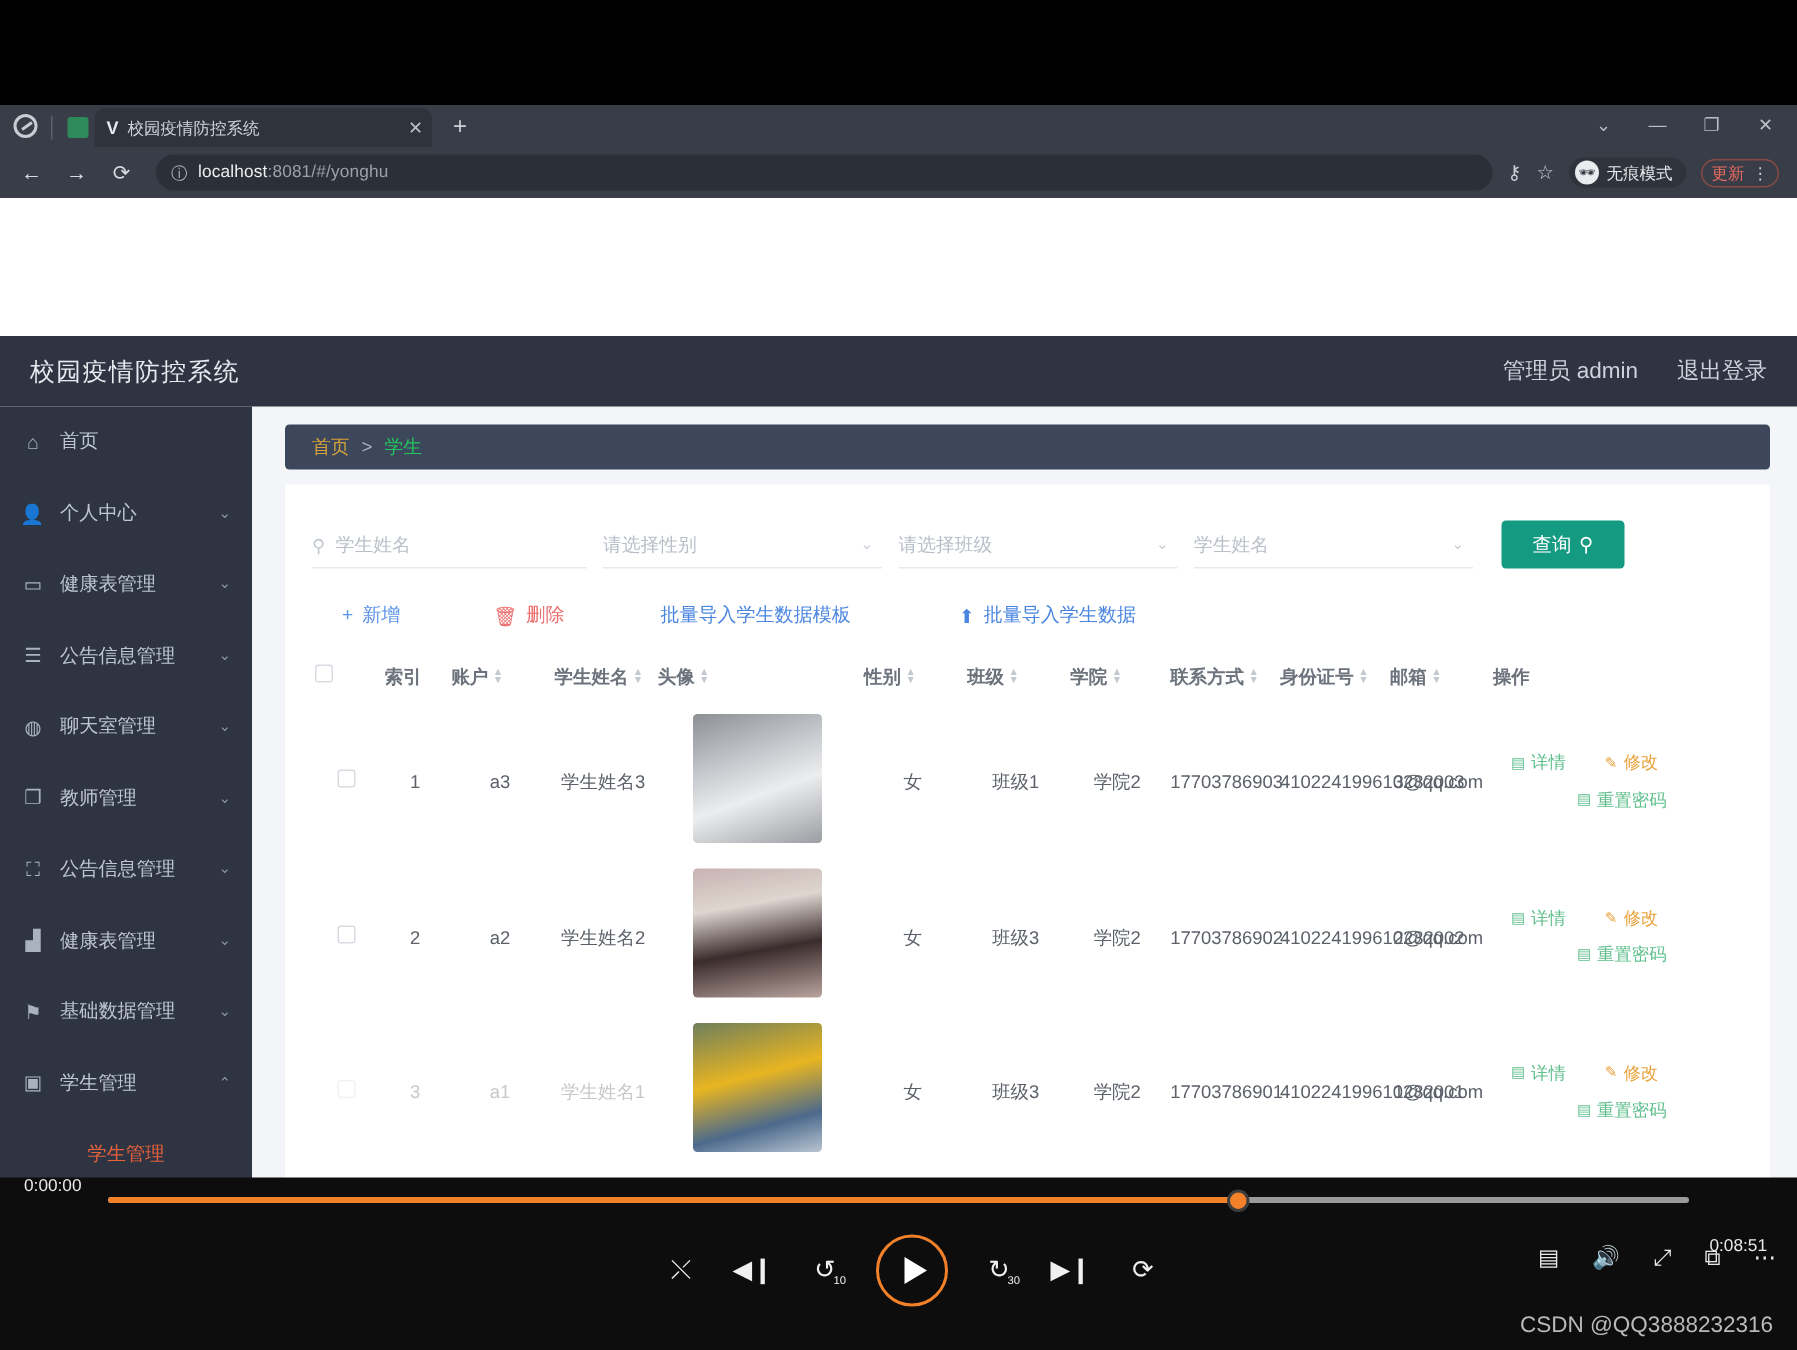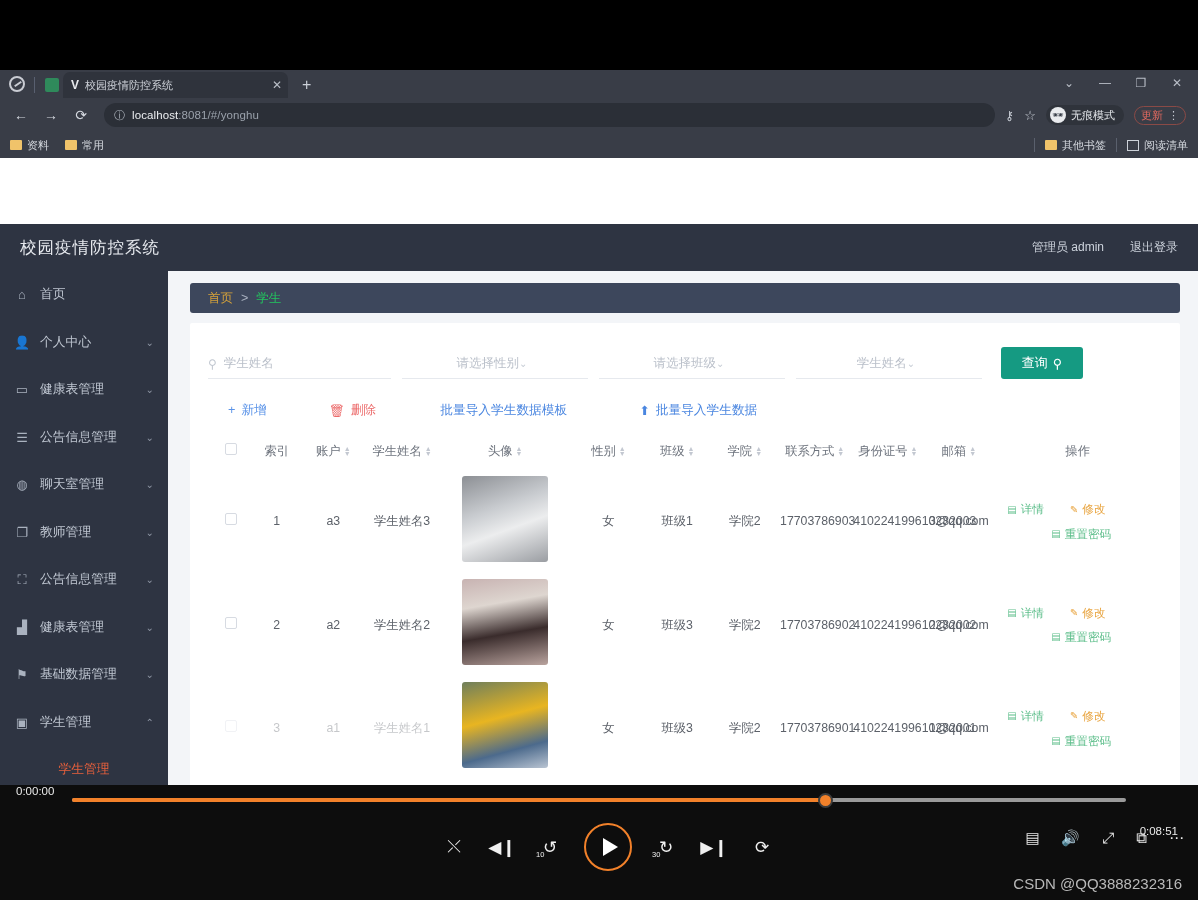--- a/index.html
+++ b/index.html
@@ -47,55 +47,55 @@
   .bm span { color:#d6dae0; font-size:11px; }
   .bm-right { position:absolute; right:10px; display:flex; align-items:center; gap:10px; }
   .bm-div { width:1px;height:14px;background:#5a606d; }
   .list-ico { width:12px;height:11px;border:1.3px solid #cdd2d9; }
 
   
   .app { position:absolute; left:0; top:154px; width:1198px; height:631px; background:#f3f5f8; overflow:hidden; }
   .app-header { height:47px; background:#2e3442; display:flex; align-items:center; padding:0 20px; }
   .app-title { color:#e7eaef; font-size:16.5px; letter-spacing:1px; }
   .app-hdr-right { margin-left:auto; display:flex; gap:26px; }
-  .app-hdr-right span { color:#cdd3dc; font-size:12px; }
+  .app-hdr-right span { color:#cdd3dc; font-size:15px; }
 
   .body-row { display:flex; height:584px; }
   .sidebar { width:168px; background:#2e3442; flex:0 0 168px; overflow:hidden; }
   .side-item { height:47.5px; display:flex; align-items:center; padding:0 14px; gap:10px; color:#bfc6d1; font-size:12.8px; }
   .side-item .ic { width:16px; display:flex; justify-content:center; color:#aab2bf; font-size:13px; }
   .side-item .lbl { flex:1; }
   .side-item .chev { color:#8d95a3; font-size:10px; }
   .side-sub { height:46px; display:flex; align-items:center; justify-content:center; color:#e8603c; font-size:12.8px; }
 
   .content { flex:1; padding:12px 18px 0 22px; overflow:hidden; }
   .breadcrumb { height:30px; background:#3d475c; border-radius:3px; display:flex; align-items:center; padding:0 18px; gap:8px; font-size:12.5px; }
   .breadcrumb .home { color:#d5a23a; }
   .breadcrumb .sep { color:#aab2c0; }
   .breadcrumb .cur { color:#22c55e; }
 
   .panel { background:#fff; margin-top:10px; height:532px; border-radius:2px; padding:16px 18px 0 18px; position:relative; }
 
   .filters { display:flex; align-items:flex-end; gap:0; height:40px; }
   .fld { border-bottom:1px solid #e6e9ee; height:30px; display:flex; align-items:center; font-size:12.5px; color:#b9bfc9; }
   .fld.name { width:183px; gap:7px; }
-  .fld.sel { width:186px; margin-left:11px; justify-content:center; padding-right:6px; }
+  .fld.sel { width:186px; margin-left:11px; justify-content:space-between; padding-right:6px; }
   .fld .mag { color:#c2c8d1; font-size:12px; }
   .fld .cv { color:#c6ccd5; font-size:10px; }
   .btn-query { margin-left:19px; width:82px; height:32px; background:#159a82; color:#fff; border-radius:3px; font-size:13px; display:flex; align-items:center; justify-content:center; gap:5px; }
 
   .actions { display:flex; align-items:center; height:46px; margin-top:8px; font-size:12.7px; }
   .act { display:flex; align-items:center; gap:6px; }
   .act.add { color:#5a93e8; margin-left:20px; }
   .act.del { color:#ec6b6b; margin-left:62px; }
   .act.tpl { color:#4a86e0; margin-left:64px; }
   .act.imp { color:#4a86e0; margin-left:72px; }
 
   table.grid { width:100%; border-collapse:collapse; table-layout:fixed; }
-  table.grid th { font-weight:400; color:#6d737d; font-size:12.3px; padding:10px 2px; vertical-align:middle; text-align:center; line-height:1.35; }
+  table.grid th { font-weight:700; color:#6d737d; font-size:12.3px; padding:10px 2px; vertical-align:middle; text-align:left; line-height:1.35; }
   table.grid td { color:#5c6169; font-size:12.3px; padding:6px 2px; text-align:center; vertical-align:middle; line-height:1.5; }
   .th-in { display:inline-flex; align-items:center; gap:3px; justify-content:center; flex-wrap:wrap; }
   .sortic { display:inline-flex; flex-direction:column; line-height:5px; color:#c3c8d1; font-size:7px; }
   .cbox { width:12px;height:12px;border:1px solid #d7dbe2; border-radius:2px; display:inline-block; }
   .avatar { width:86px; height:86px; border-radius:3px; display:inline-block; background-size:cover; }
   .av1 { background:linear-gradient(160deg,#8c8f94 0%,#c9ccd0 38%,#ecedee 60%,#9a9da2 100%); }
   .av2 { background:linear-gradient(170deg,#c8b3b2 0%,#ded6d0 30%,#3a2c2c 62%,#b9a39e 100%); }
   .av3 { background:linear-gradient(165deg,#6f7f5c 0%,#e8b521 42%,#4c6a8c 75%,#b9c4d2 100%); }
   .ops { display:flex; flex-direction:column; align-items:flex-start; gap:7px; padding-left:12px; }
   .ops-row { display:flex; gap:26px; }
@@ -129,21 +129,21 @@
   .time.l { left:16px; } .time.r { right:20px;margin-top:40px; }
   .ptitle { position:absolute; left:16px; top:46px; color:#fff; font-size:17px; font-weight:700; max-width:430px; white-space:nowrap; overflow:hidden; }
   .pctrls { position:absolute; left:440px; top:38px; display:flex; align-items:center; gap:20px; }
   .pico { color:#f0f0f0; font-size:17px; width:28px; text-align:center; }
   .playbtn { width:48px;height:48px;border-radius:50%;border:2px solid #f2812a;display:flex;align-items:center;justify-content:center;background:#0d0d0d; }
   .playbtn .tri { width:0;height:0;border-left:15px solid #fff;border-top:9px solid transparent;border-bottom:9px solid transparent;margin-left:4px; }
   .pright { position:absolute; right:14px; top:44px; display:flex; align-items:center; gap:22px; }
   .pright .ic { color:#e9e9e9; font-size:15px; }
   .watermark { position:absolute; right:16px; bottom:8px; color:#b9b9b9; font-size:15px; }
   .skip-badge { position:relative; display:inline-block; }
-  .skip-num { position:absolute; left:0; right:0; bottom:-1px; text-align:left; font-size:7.5px; color:#f0f0f0; }
+  .skip-num { position:absolute; left:0; right:0; bottom:-1px; text-align:right; font-size:7.5px; color:#f0f0f0; }
 </style>
 </head>
 <body>
 
 <div class="stage">
 
   <div class="topbar-black"></div>
 
   <div class="browser">
 
@@ -182,42 +182,20 @@
           <span class="hat">🕶</span>
           <span>无痕模式</span>
         </div>
         <div class="update-pill">
           <span class="u">更新</span>
           <span class="dots">⋮</span>
         </div>
       </div>
     </div>
 
-    <div class="bookmarks">
-      <div class="bm">
-        <span class="folder"></span>
-        <span>资料</span>
-      </div>
-      <div class="bm">
-        <span class="folder"></span>
-        <span>常用</span>
-      </div>
-      <div class="bm-right">
-        <span class="bm-div"></span>
-        <div class="bm" style="margin-right:0">
-          <span class="folder"></span>
-          <span>其他书签</span>
-        </div>
-        <span class="bm-div"></span>
-        <div class="bm" style="margin-right:0">
-          <span class="list-ico"></span>
-          <span>阅读清单</span>
-        </div>
-      </div>
-    </div>
 
     <div class="app">
 
       <div class="app-header">
         <div class="app-title">校园疫情防控系统</div>
         <div class="app-hdr-right">
           <span>管理员 admin</span>
           <span>退出登录</span>
         </div>
       </div>

